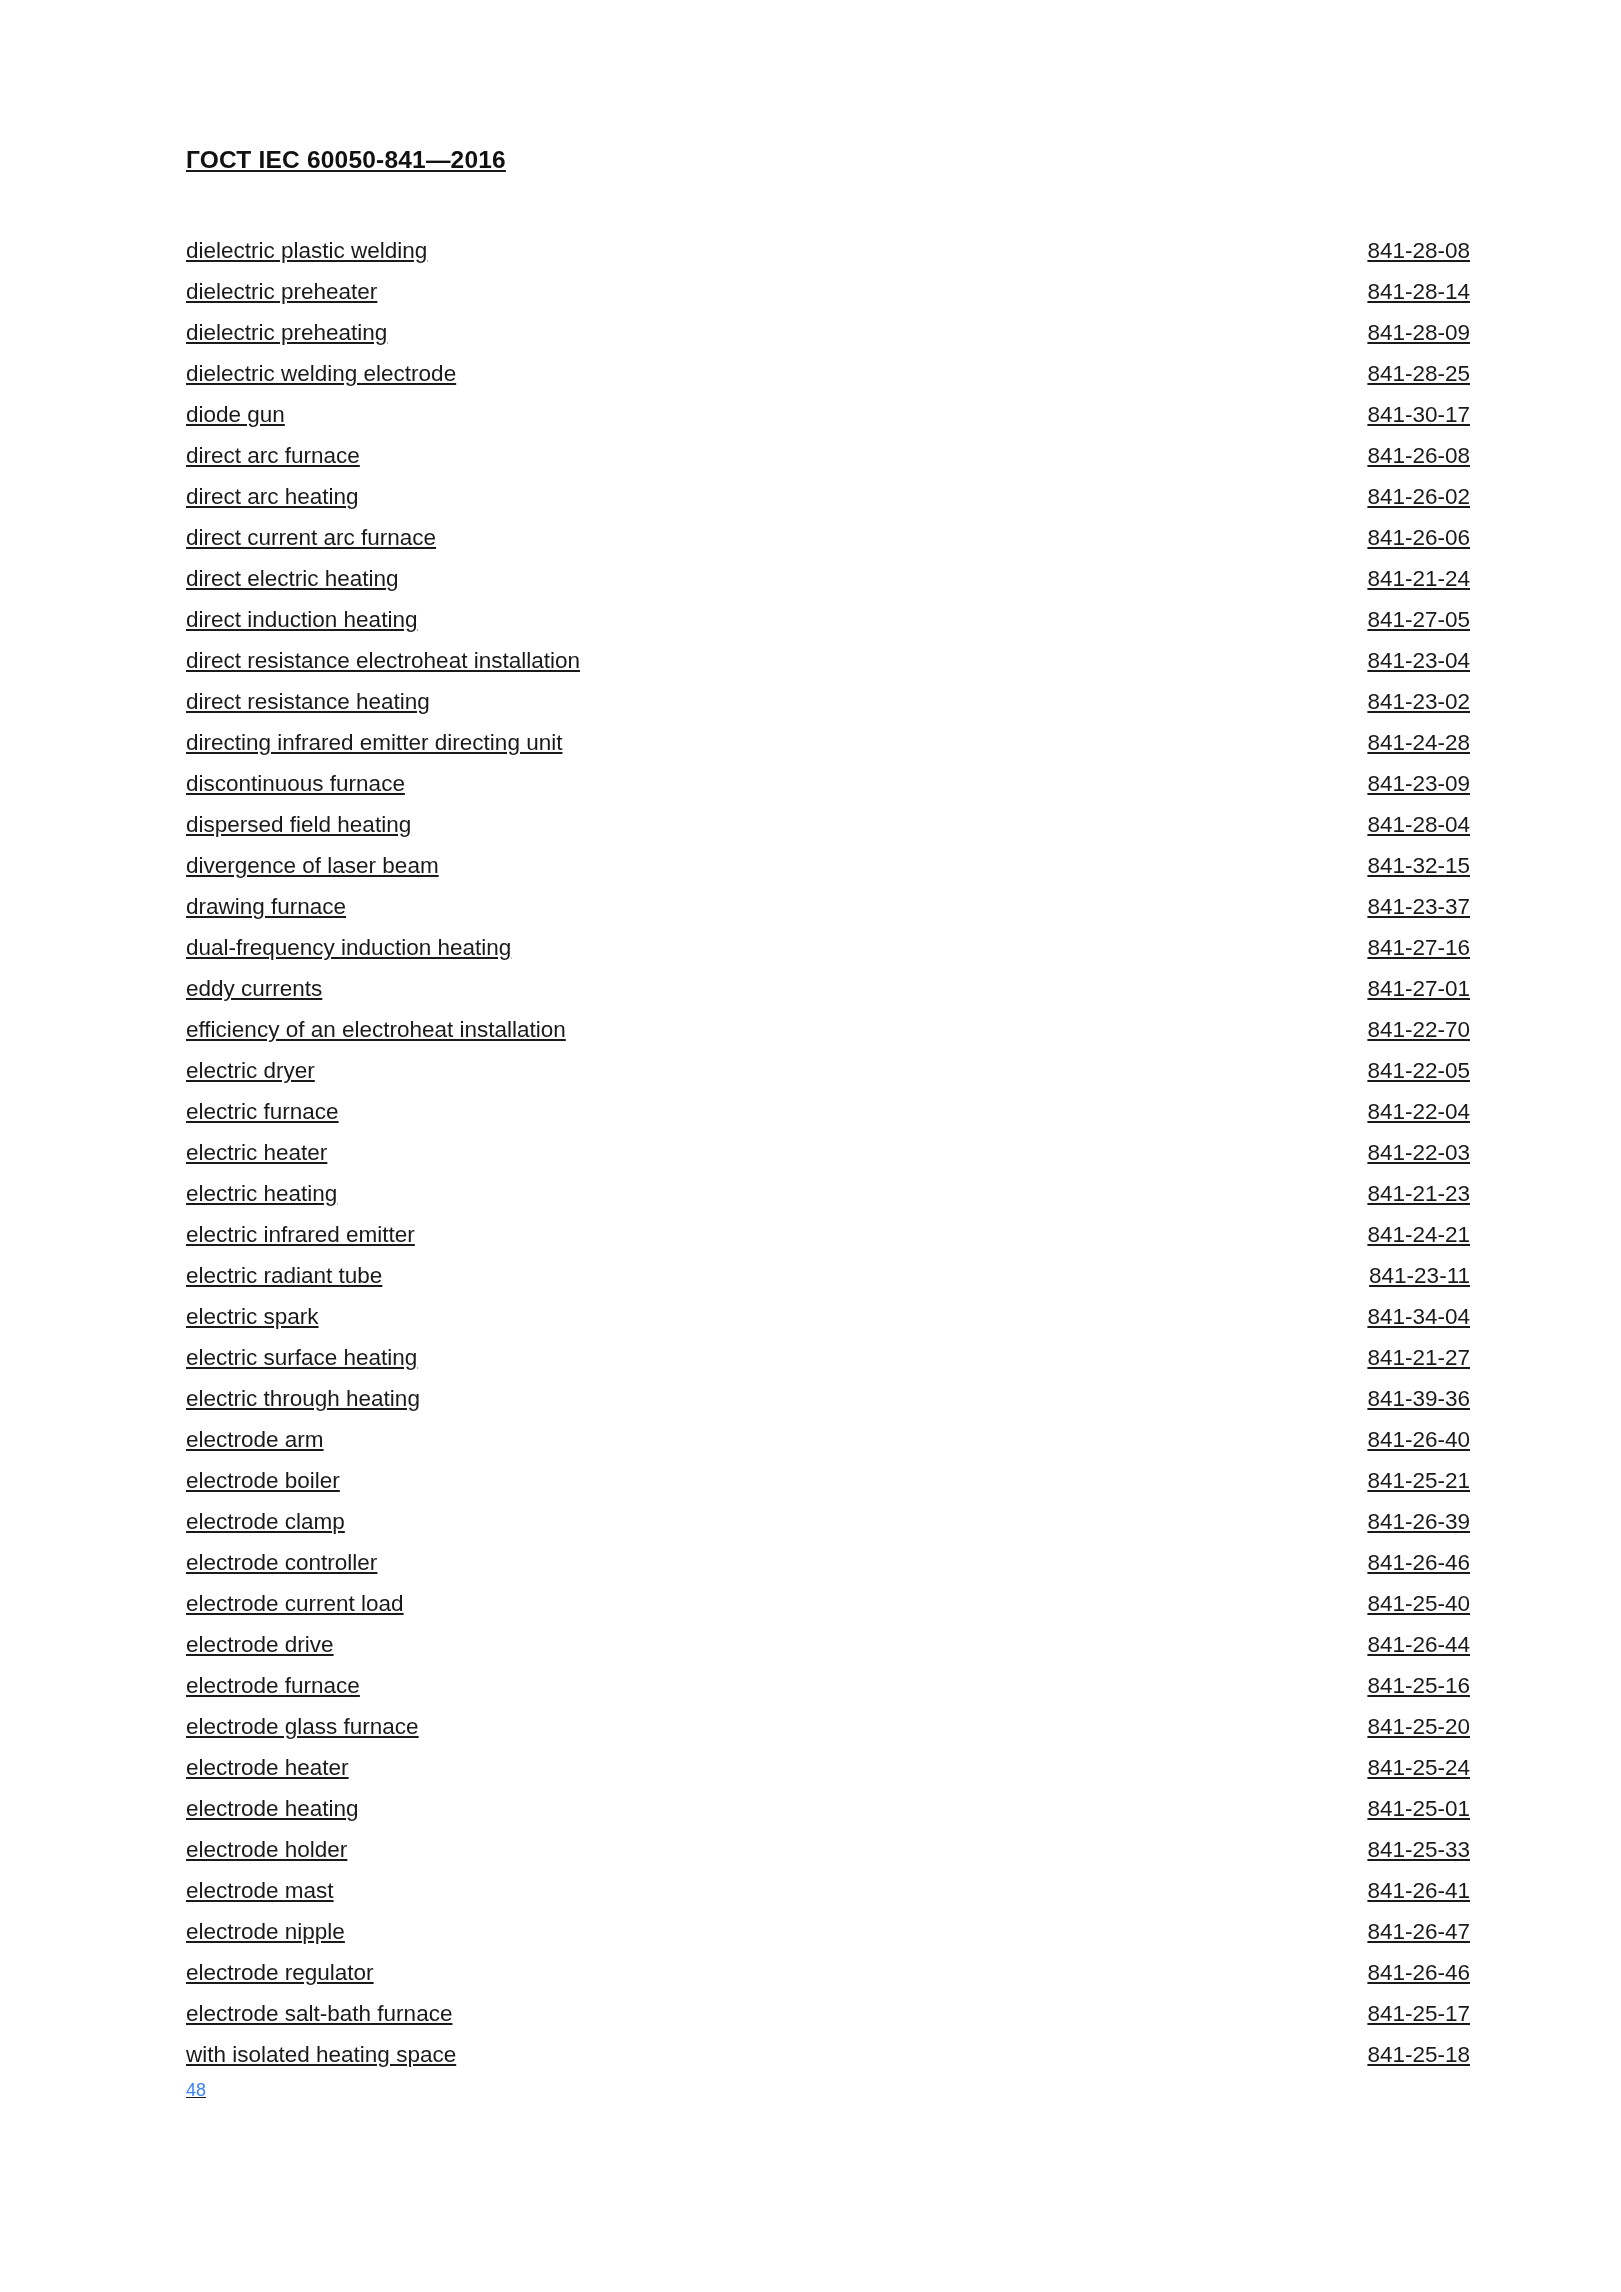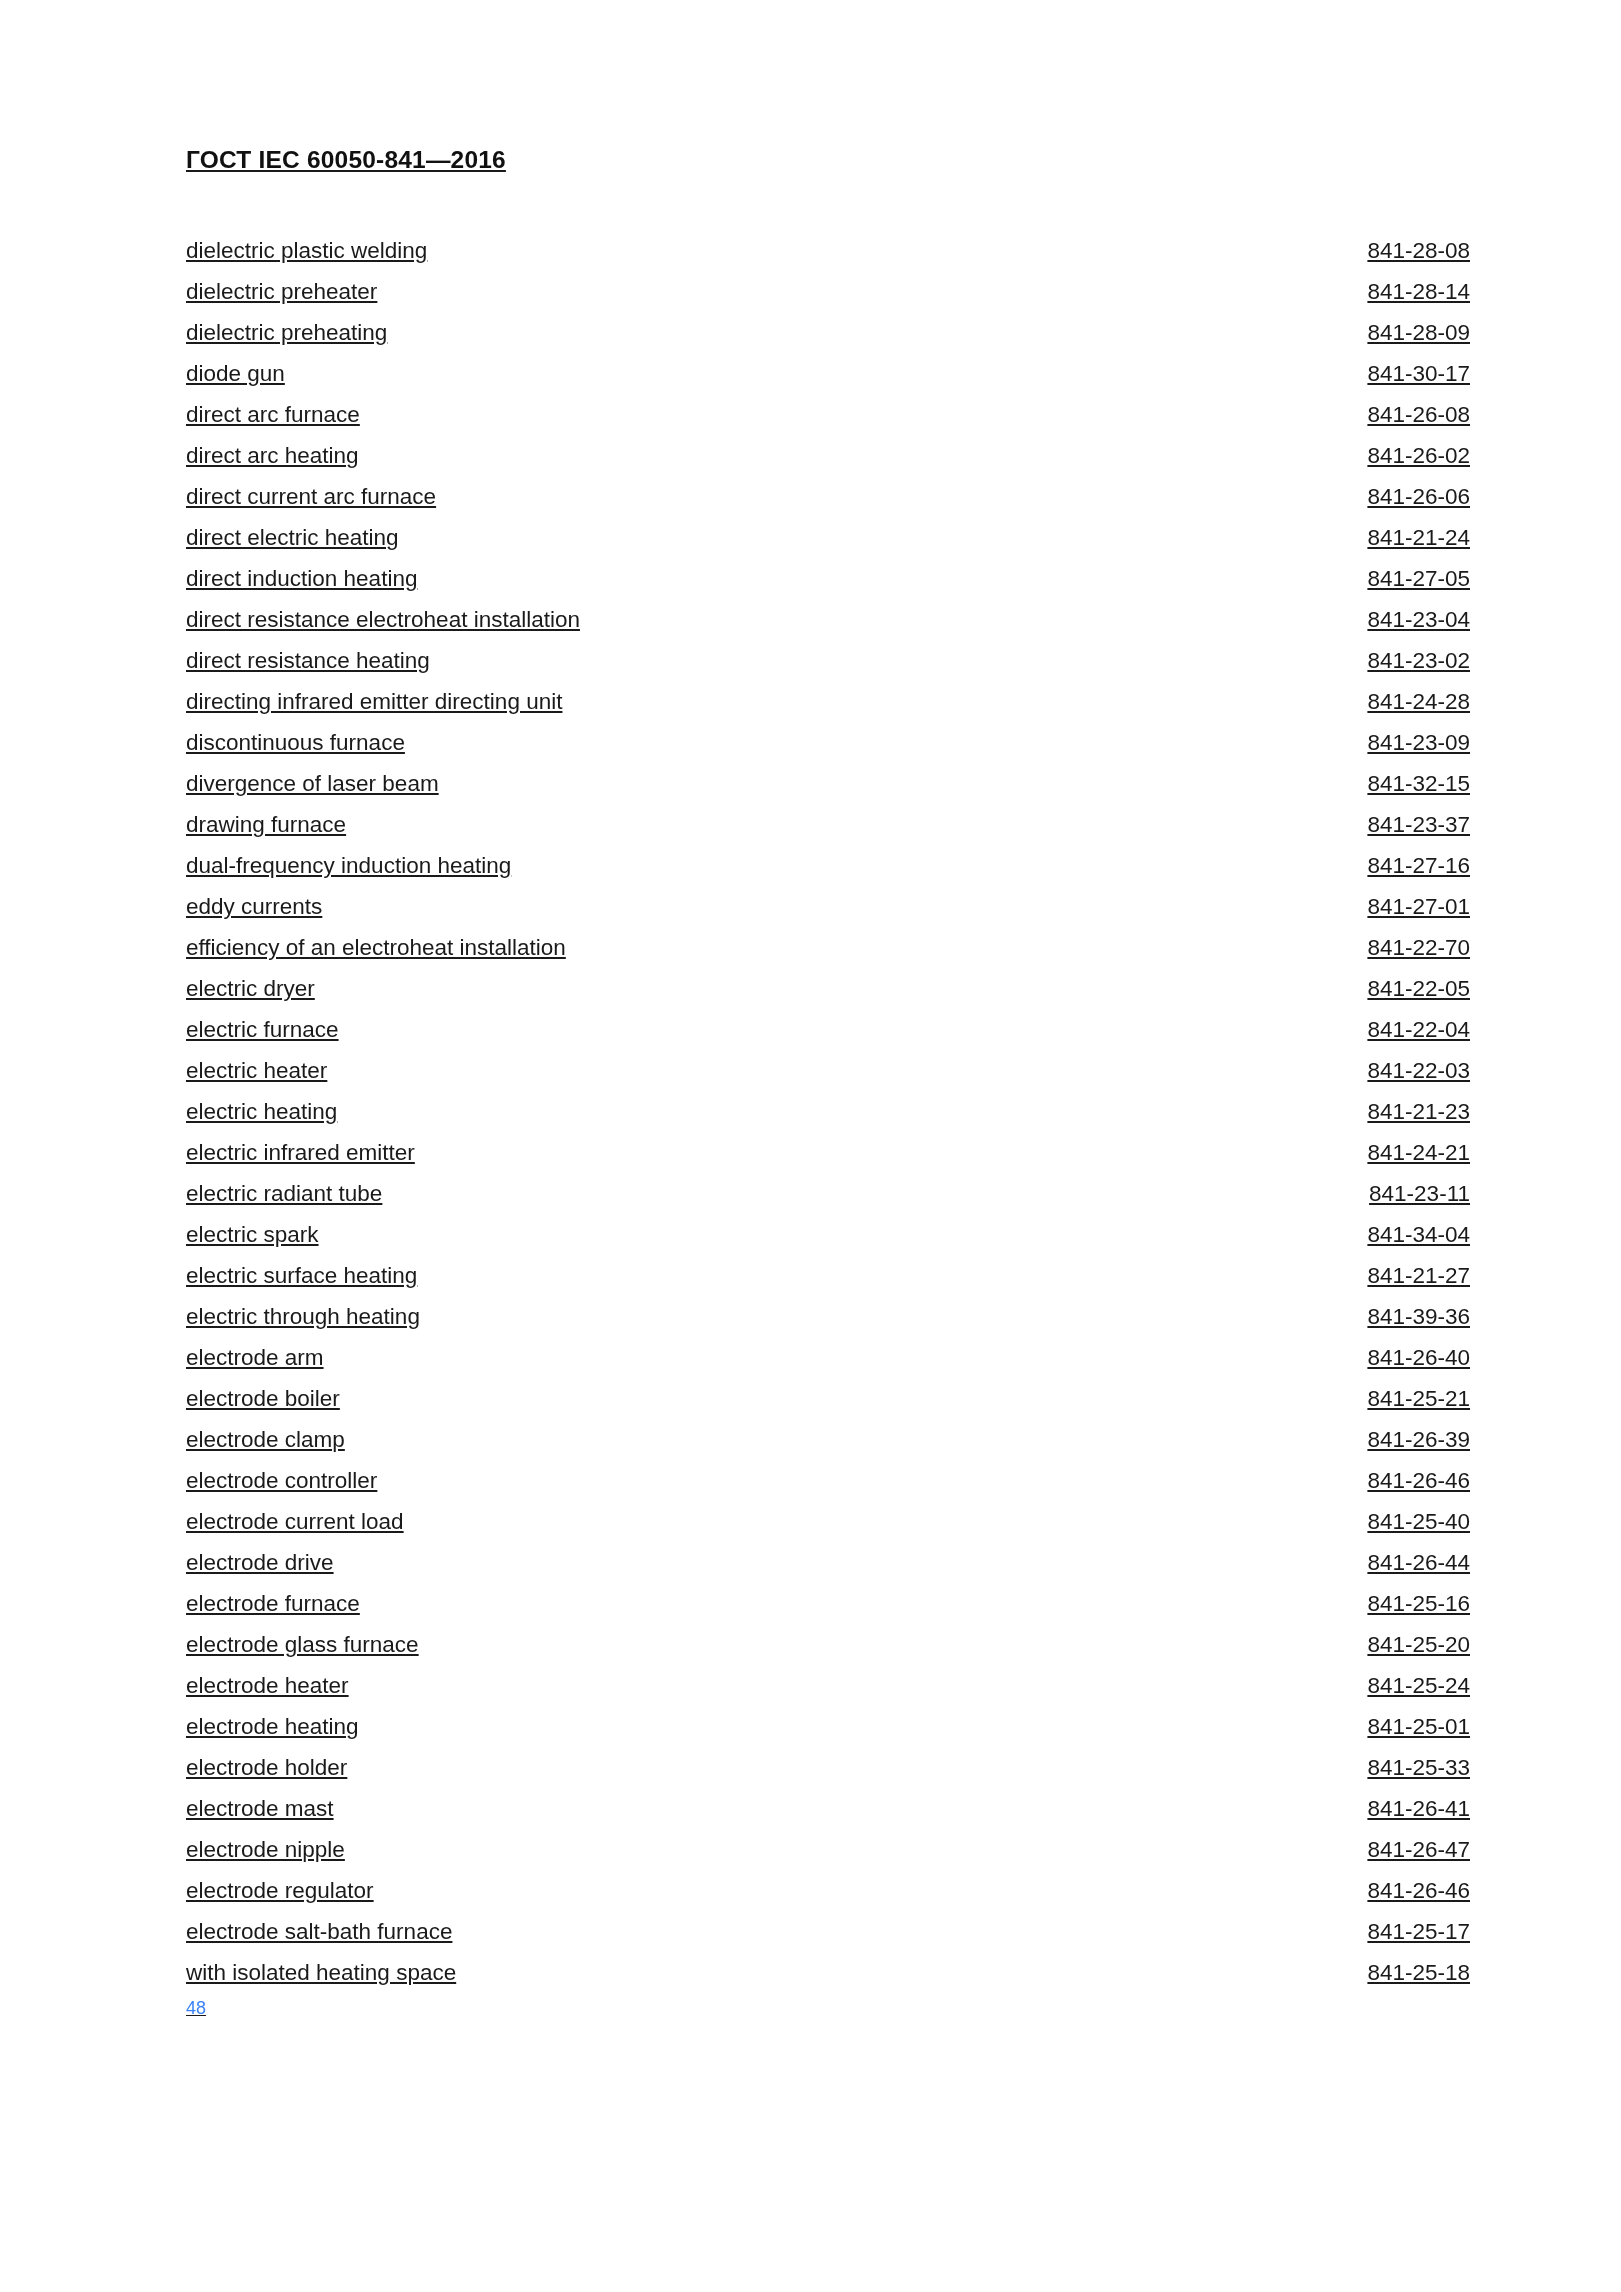--- a/index.html
+++ b/index.html
@@ -83,20 +83,24 @@
         </li>
         <li class="index-row">
           <span class="entry-term">dielectric preheater</span>
           <span class="entry-code">841-28-14</span>
         </li>
         <li class="index-row">
           <span class="entry-term">dielectric preheating</span>
           <span class="entry-code">841-28-09</span>
         </li>
         <li class="index-row">
+          <span class="entry-term">dielectric welding electrode</span>
+          <span class="entry-code">841-28-25</span>
+        </li>
+        <li class="index-row">
           <span class="entry-term">diode gun</span>
           <span class="entry-code">841-30-17</span>
         </li>
         <li class="index-row">
           <span class="entry-term">direct arc furnace</span>
           <span class="entry-code">841-26-08</span>
         </li>
         <li class="index-row">
           <span class="entry-term">direct arc heating</span>
           <span class="entry-code">841-26-02</span>
@@ -123,20 +127,24 @@
         </li>
         <li class="index-row">
           <span class="entry-term">directing infrared emitter directing unit</span>
           <span class="entry-code">841-24-28</span>
         </li>
         <li class="index-row">
           <span class="entry-term">discontinuous furnace</span>
           <span class="entry-code">841-23-09</span>
         </li>
         <li class="index-row">
+          <span class="entry-term">dispersed field heating</span>
+          <span class="entry-code">841-28-04</span>
+        </li>
+        <li class="index-row">
           <span class="entry-term">divergence of laser beam</span>
           <span class="entry-code">841-32-15</span>
         </li>
         <li class="index-row">
           <span class="entry-term">drawing furnace</span>
           <span class="entry-code">841-23-37</span>
         </li>
         <li class="index-row">
           <span class="entry-term">dual-frequency induction heating</span>
           <span class="entry-code">841-27-16</span>

